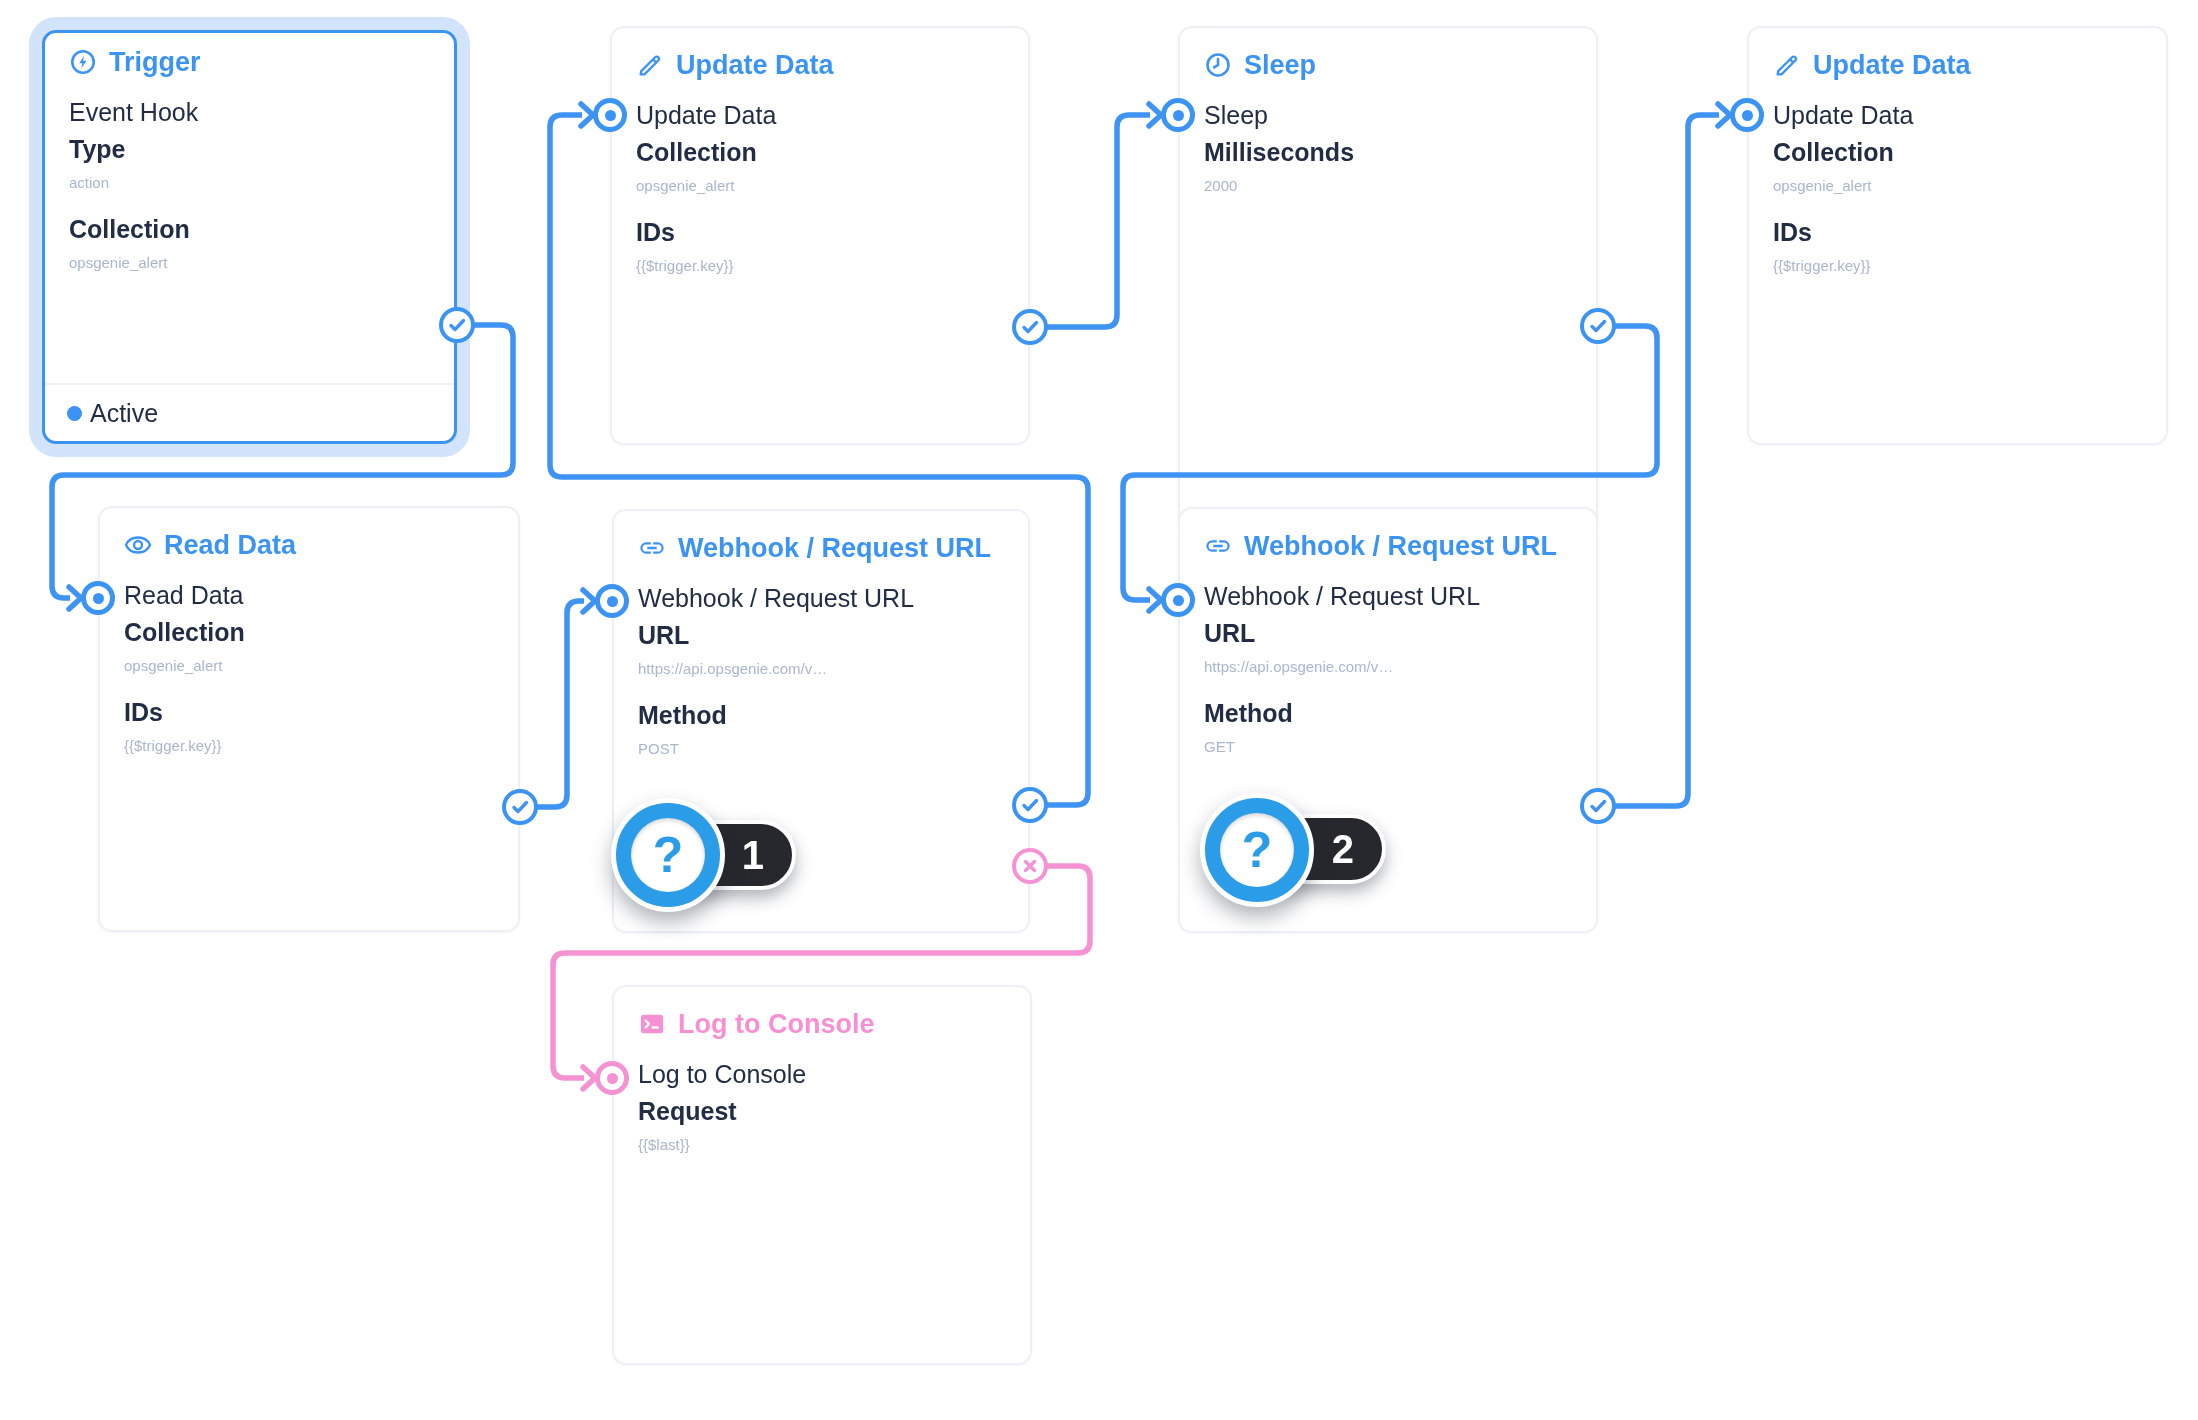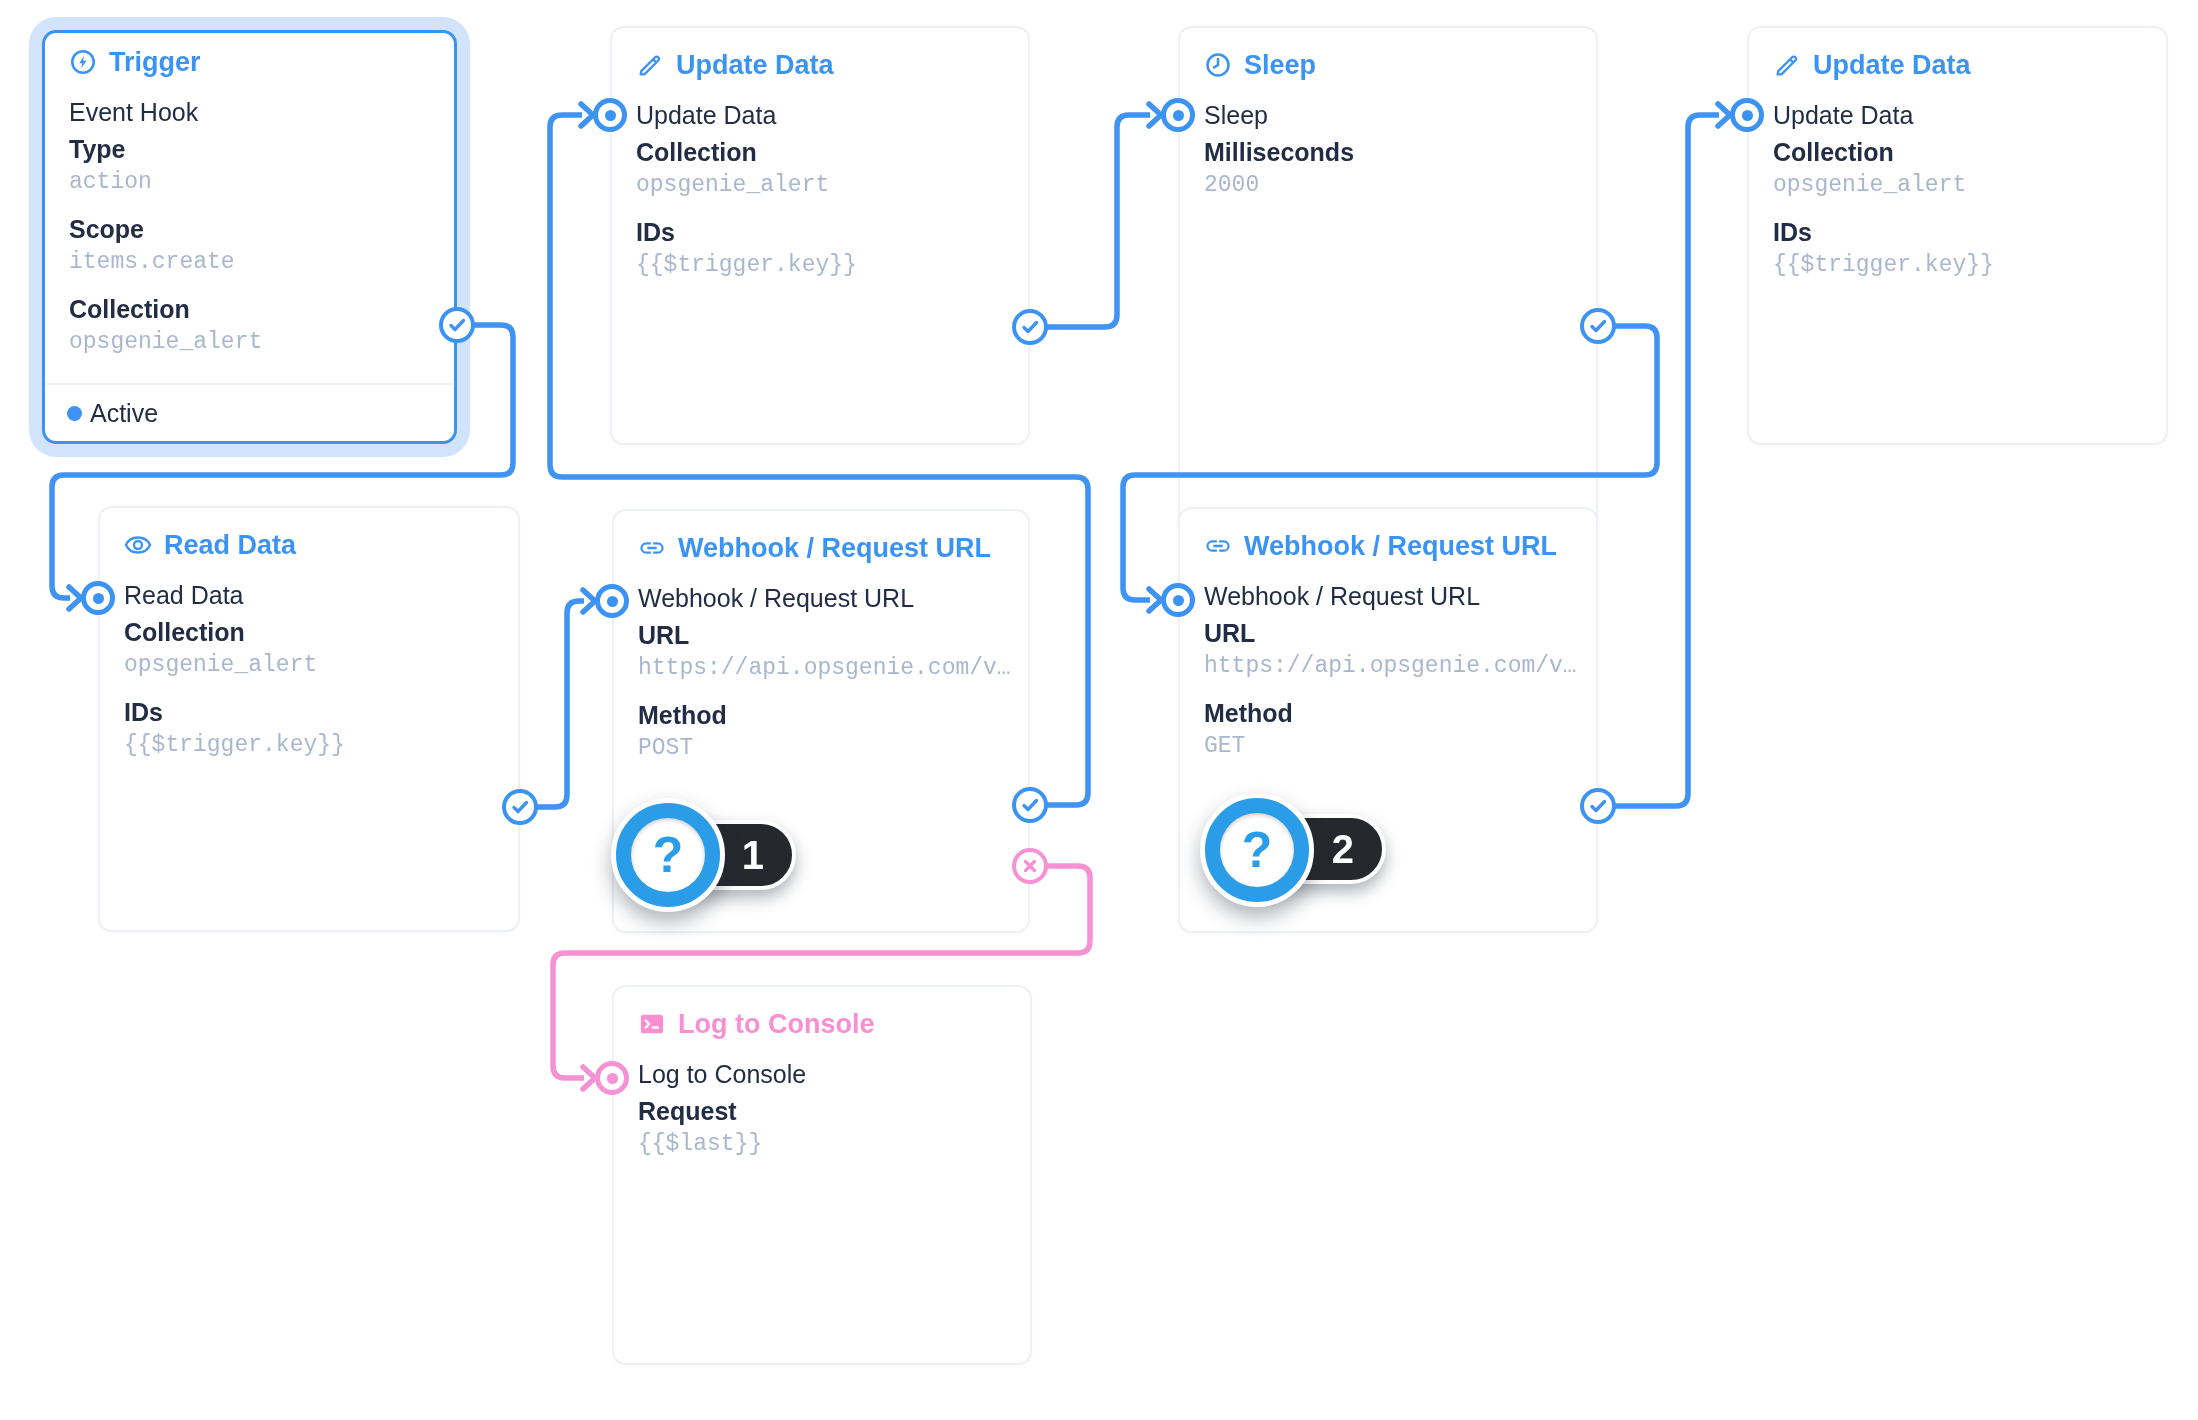--- a/index.html
+++ b/index.html
@@ -12,21 +12,21 @@
         box-sizing:border-box;padding:20px 24px;box-shadow:0 1px 3px rgba(23,41,64,.04);}
   .card.selected{border:3px solid #3b93f3;box-shadow:0 0 0 13px #d2e4fb;}
   .card-title{display:flex;align-items:center;gap:12px;font-size:27px;font-weight:700;
               height:34px;color:#3b93f3;}
   .card-title.pink{color:#f78fd2;}
   .icon{display:inline-flex;width:28px;height:28px;color:inherit;flex:0 0 auto;}
   .node-name{margin-top:16px;font-size:25px;color:#222d45;height:34px;display:flex;align-items:center;}
   .field{margin-top:4px;}
   .field + .field{margin-top:14px;}
   .f-label{font-size:25px;font-weight:700;color:#222d45;line-height:33px;}
-  .f-value{font-family:Liberation Mono, monospace;font-size:23px;
+  .f-value{font-family:Liberation Sans, sans-serif;font-size:15px;
            color:#a9b6cd;line-height:33px;white-space:nowrap;}
   .trigger-footer{position:absolute;left:0;right:0;bottom:0;height:56px;border-top:2px solid #eef1f6;
                   display:flex;align-items:center;padding-left:22px;gap:8px;}
   .status-dot{width:15px;height:15px;border-radius:50%;background:#3b93f3;}
   .status-text{font-size:25px;color:#222d45;}
 
   
   .port-in{position:absolute;width:34px;height:34px;box-sizing:border-box;border-radius:50%;
            background:#fff;border:5px solid #3b93f3;display:flex;align-items:center;justify-content:center;z-index:6;}
   .port-in .port-dot{width:11px;height:11px;border-radius:50%;background:#3b93f3;}
@@ -92,24 +92,20 @@
           </svg>
       </span>
       <span>Trigger</span>
     </div>
     <div class="node-name">Event Hook</div>
     <div class="field">
       <div class="f-label">Type</div>
       <div class="f-value">action</div>
     </div>
     <div class="field">
-      <div class="f-label">Scope</div>
-      <div class="f-value">items.create</div>
-    </div>
-    <div class="field">
       <div class="f-label">Collection</div>
       <div class="f-value">opsgenie_alert</div>
     </div>
     <div class="trigger-footer">
       <span class="status-dot"></span>
       <span class="status-text">Active</span>
     </div>
   </div>
 
   <div class="card" style="left:610px;top:26px;width:420px;height:419px;">

